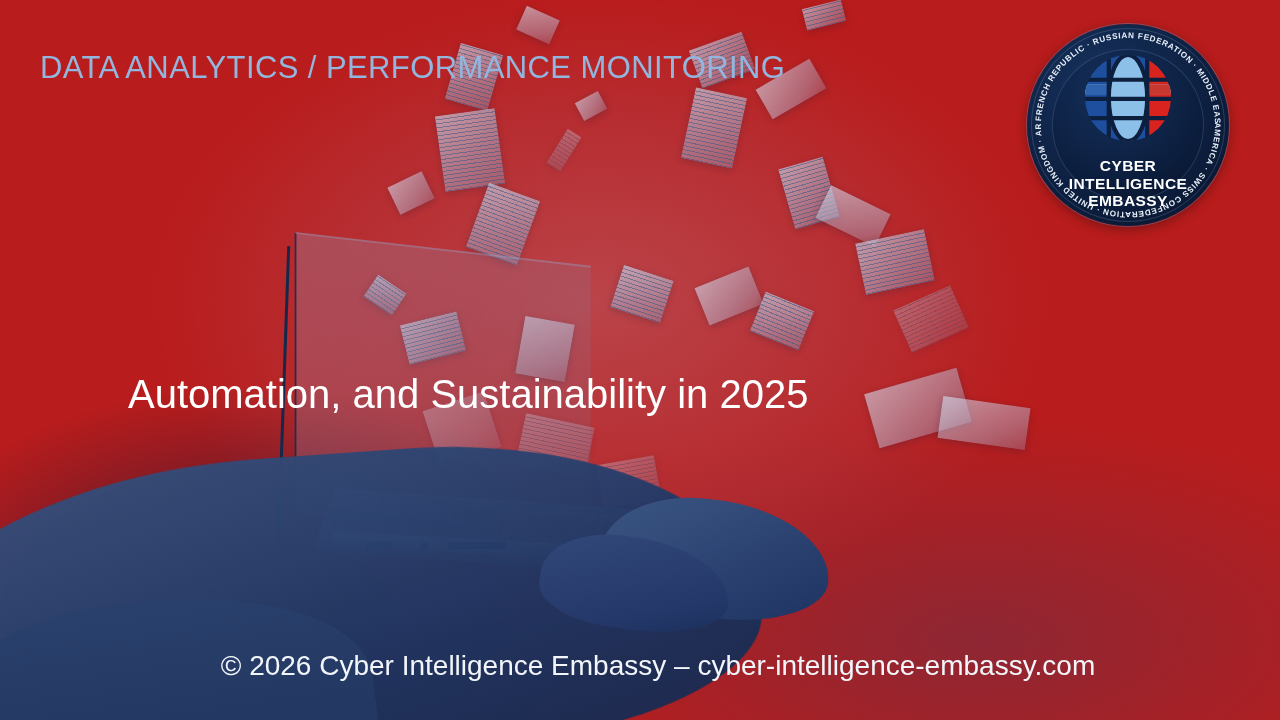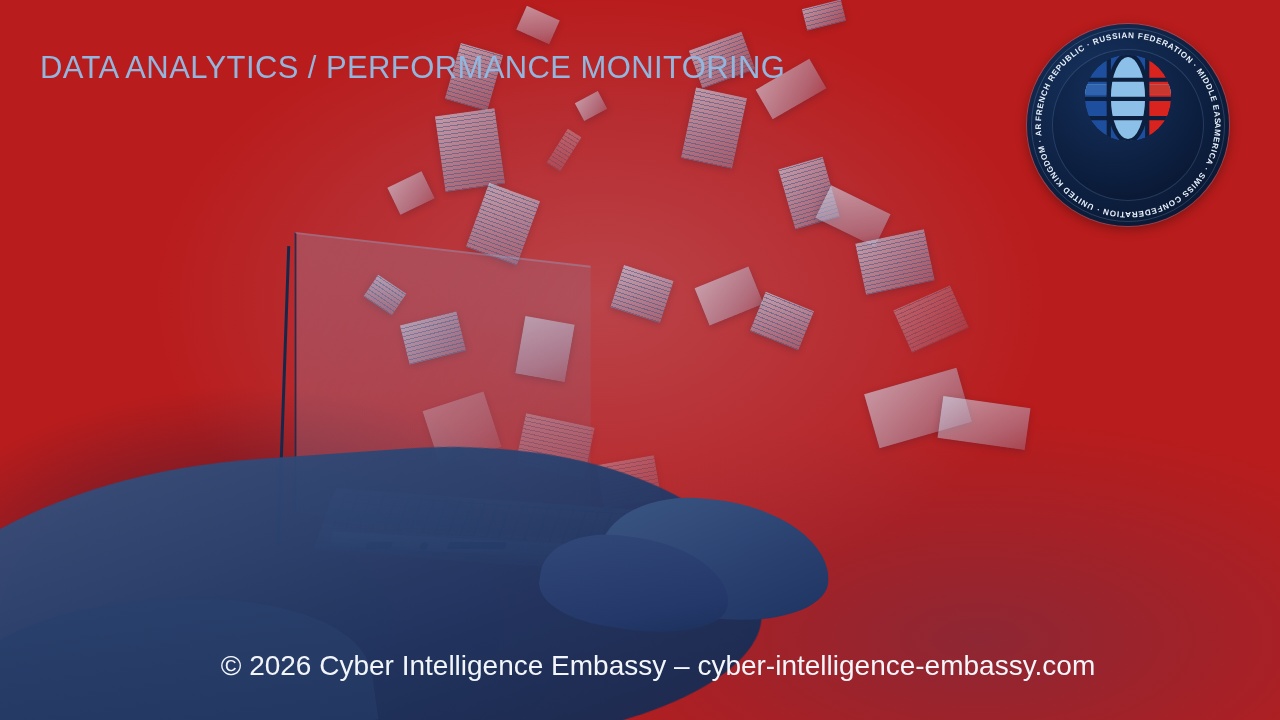--- a/index.html
+++ b/index.html
@@ -297,20 +297,21 @@
 
     <div class="hand"></div>
     <div class="hand-finger"></div>
     <div class="hand-finger2"></div>
     <div class="hand-wrist"></div>
   </div>
 
   <div class="eyebrow">DATA ANALYTICS / PERFORMANCE MONITORING</div>
 
   <h1 class="title">
+    <span class="title-line">Automation, and Sustainability in 2025</span>
   </h1>
 
   <div class="footer">© 2026 Cyber Intelligence Embassy – cyber-intelligence-embassy.com</div>
 
   <div class="logo">
     <div class="logo-outer"></div>
     <div class="logo-ring-band"></div>
 
     <svg class="ring-text" viewBox="0 0 202 202">
       <defs>
@@ -360,15 +361,20 @@
         <g clip-path="url(#globeClipR)">
             <rect x="0" y="36" width="100" height="10" fill="#c8382f"></rect>
           </g>
         <ellipse cx="50" cy="50" rx="20" ry="45" fill="#8dc0e8"></ellipse>
         <path d="M 0,31 L 100,31 M 0,51 L 100,51 M 0,71 L 100,71" stroke="#0d1f3f" stroke-width="4.4" fill="none"></path>
         <path d="M 30,0 L 30,100 M 70,0 L 70,100" stroke="#0d1f3f" stroke-width="4.4" fill="none"></path>
         <ellipse cx="50" cy="50" rx="20" ry="45" fill="none" stroke="#0d1f3f" stroke-width="4.4"></ellipse>
       </g>
     </svg>
 
+    <div class="logo-name">
+      <span class="l1">CYBER</span>
+      <span class="l2">INTELLIGENCE</span>
+      <span class="l3">EMBASSY</span>
+    </div>
   </div>
 
 </div>
 
 </body></html>

